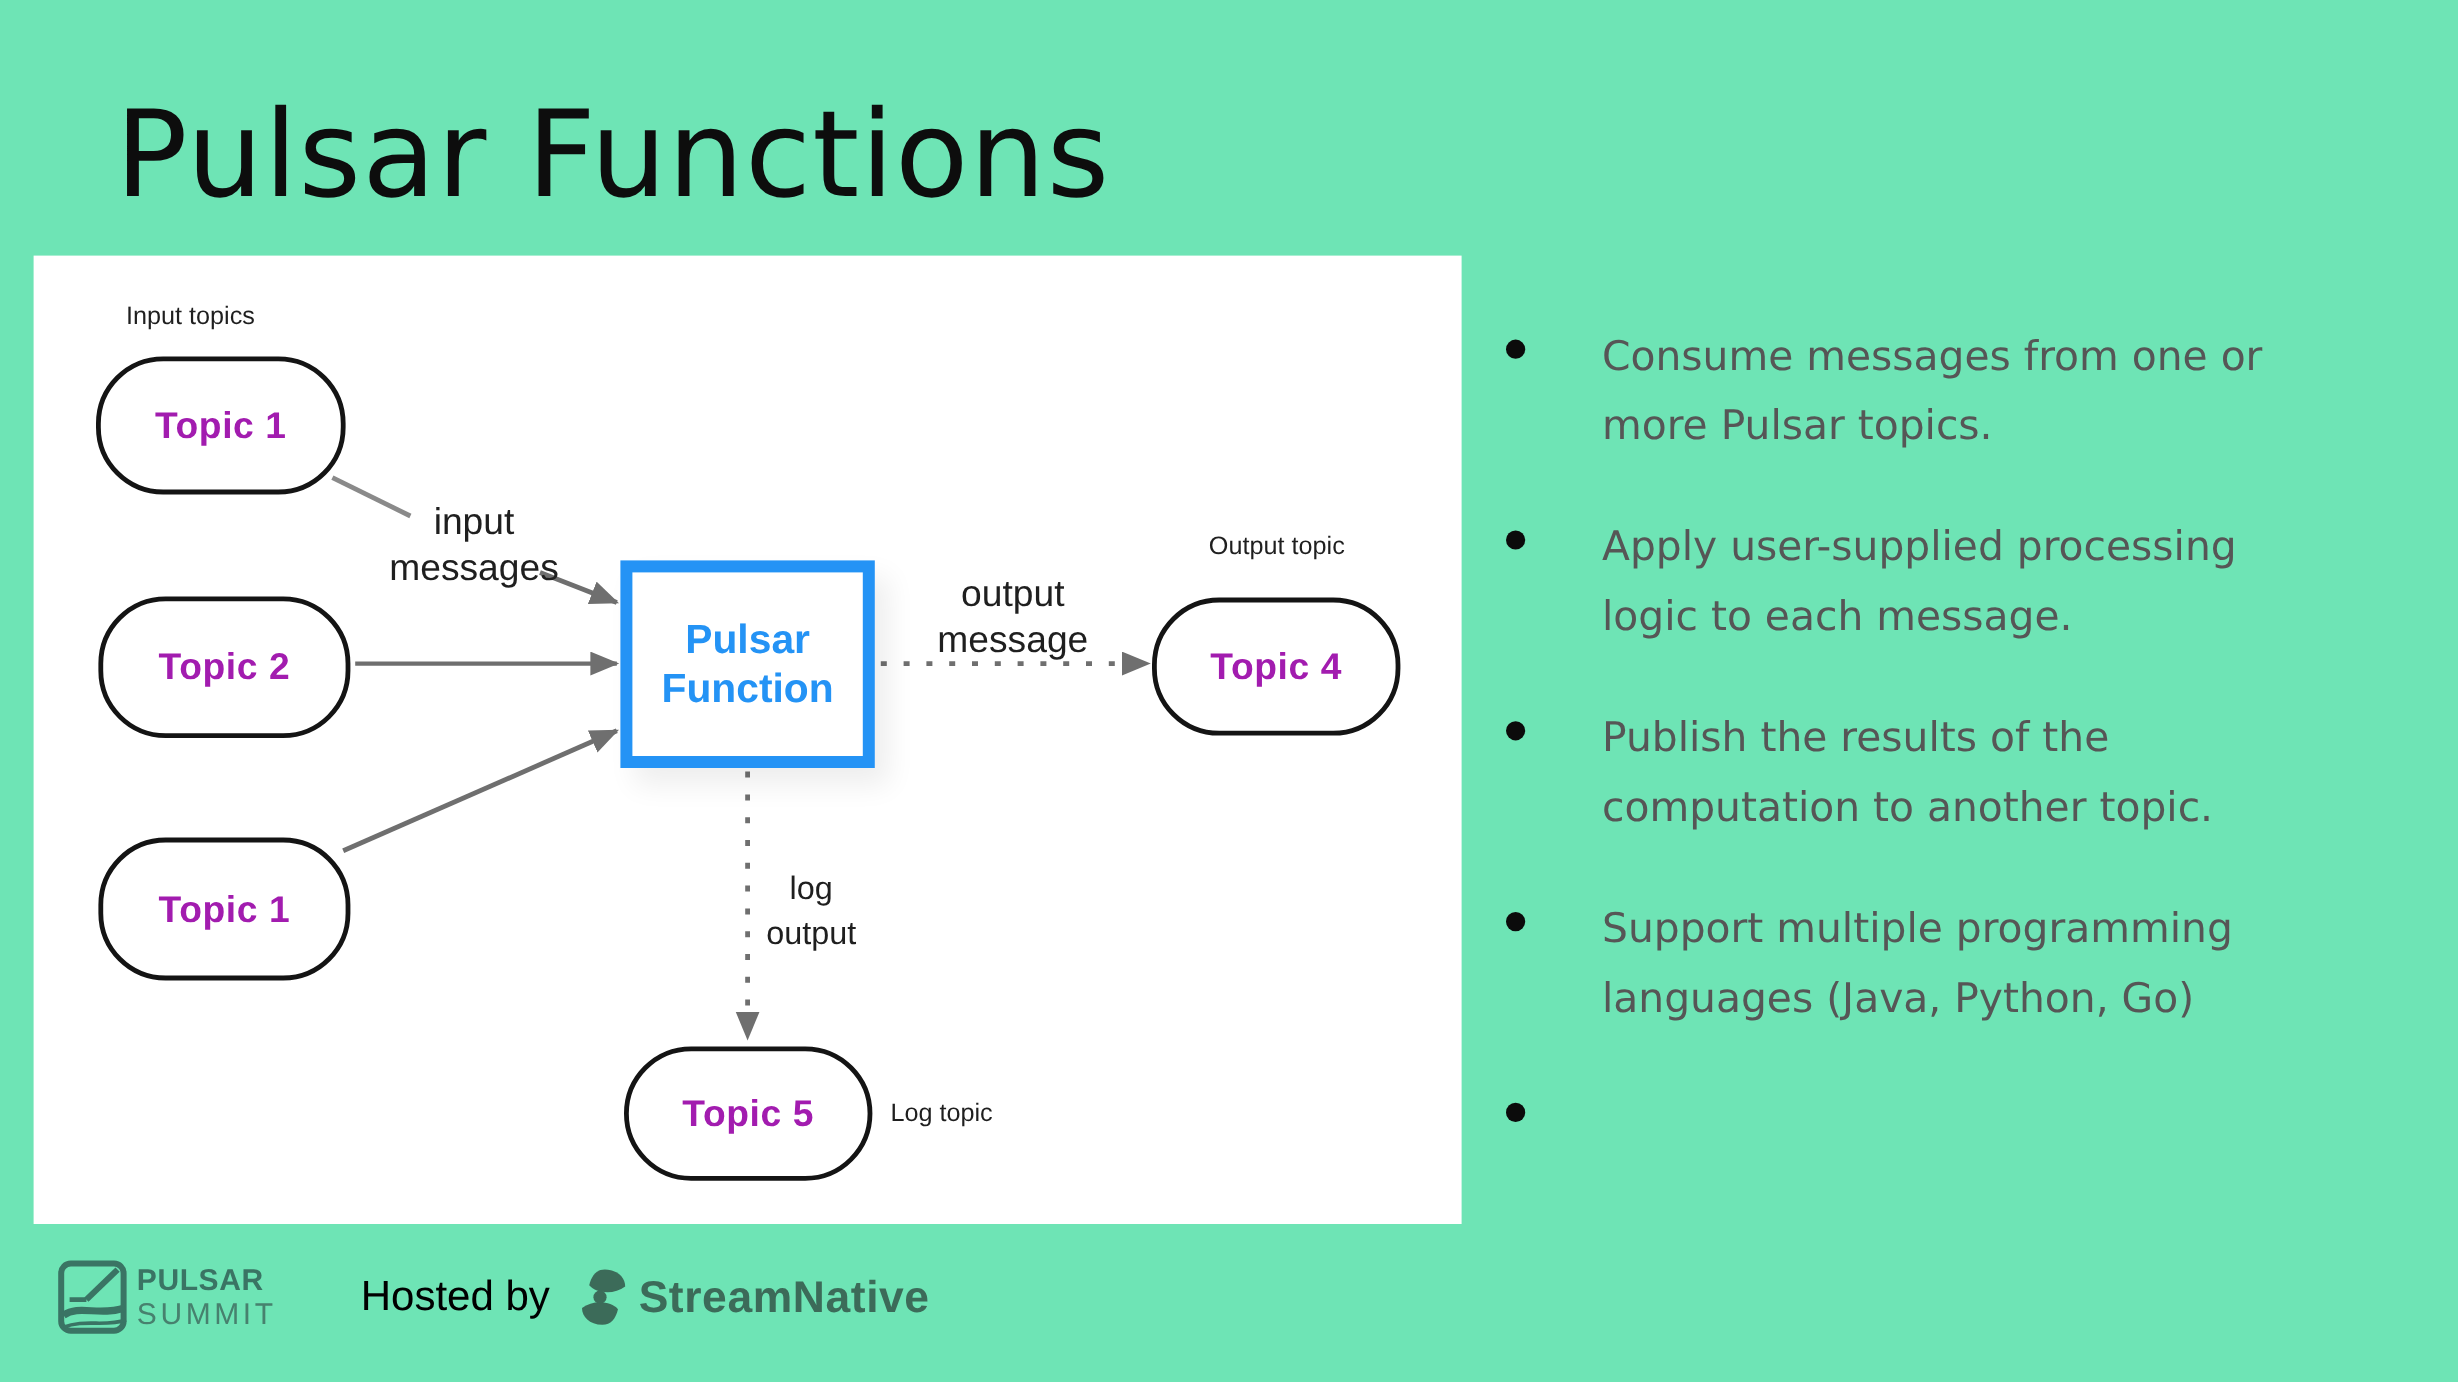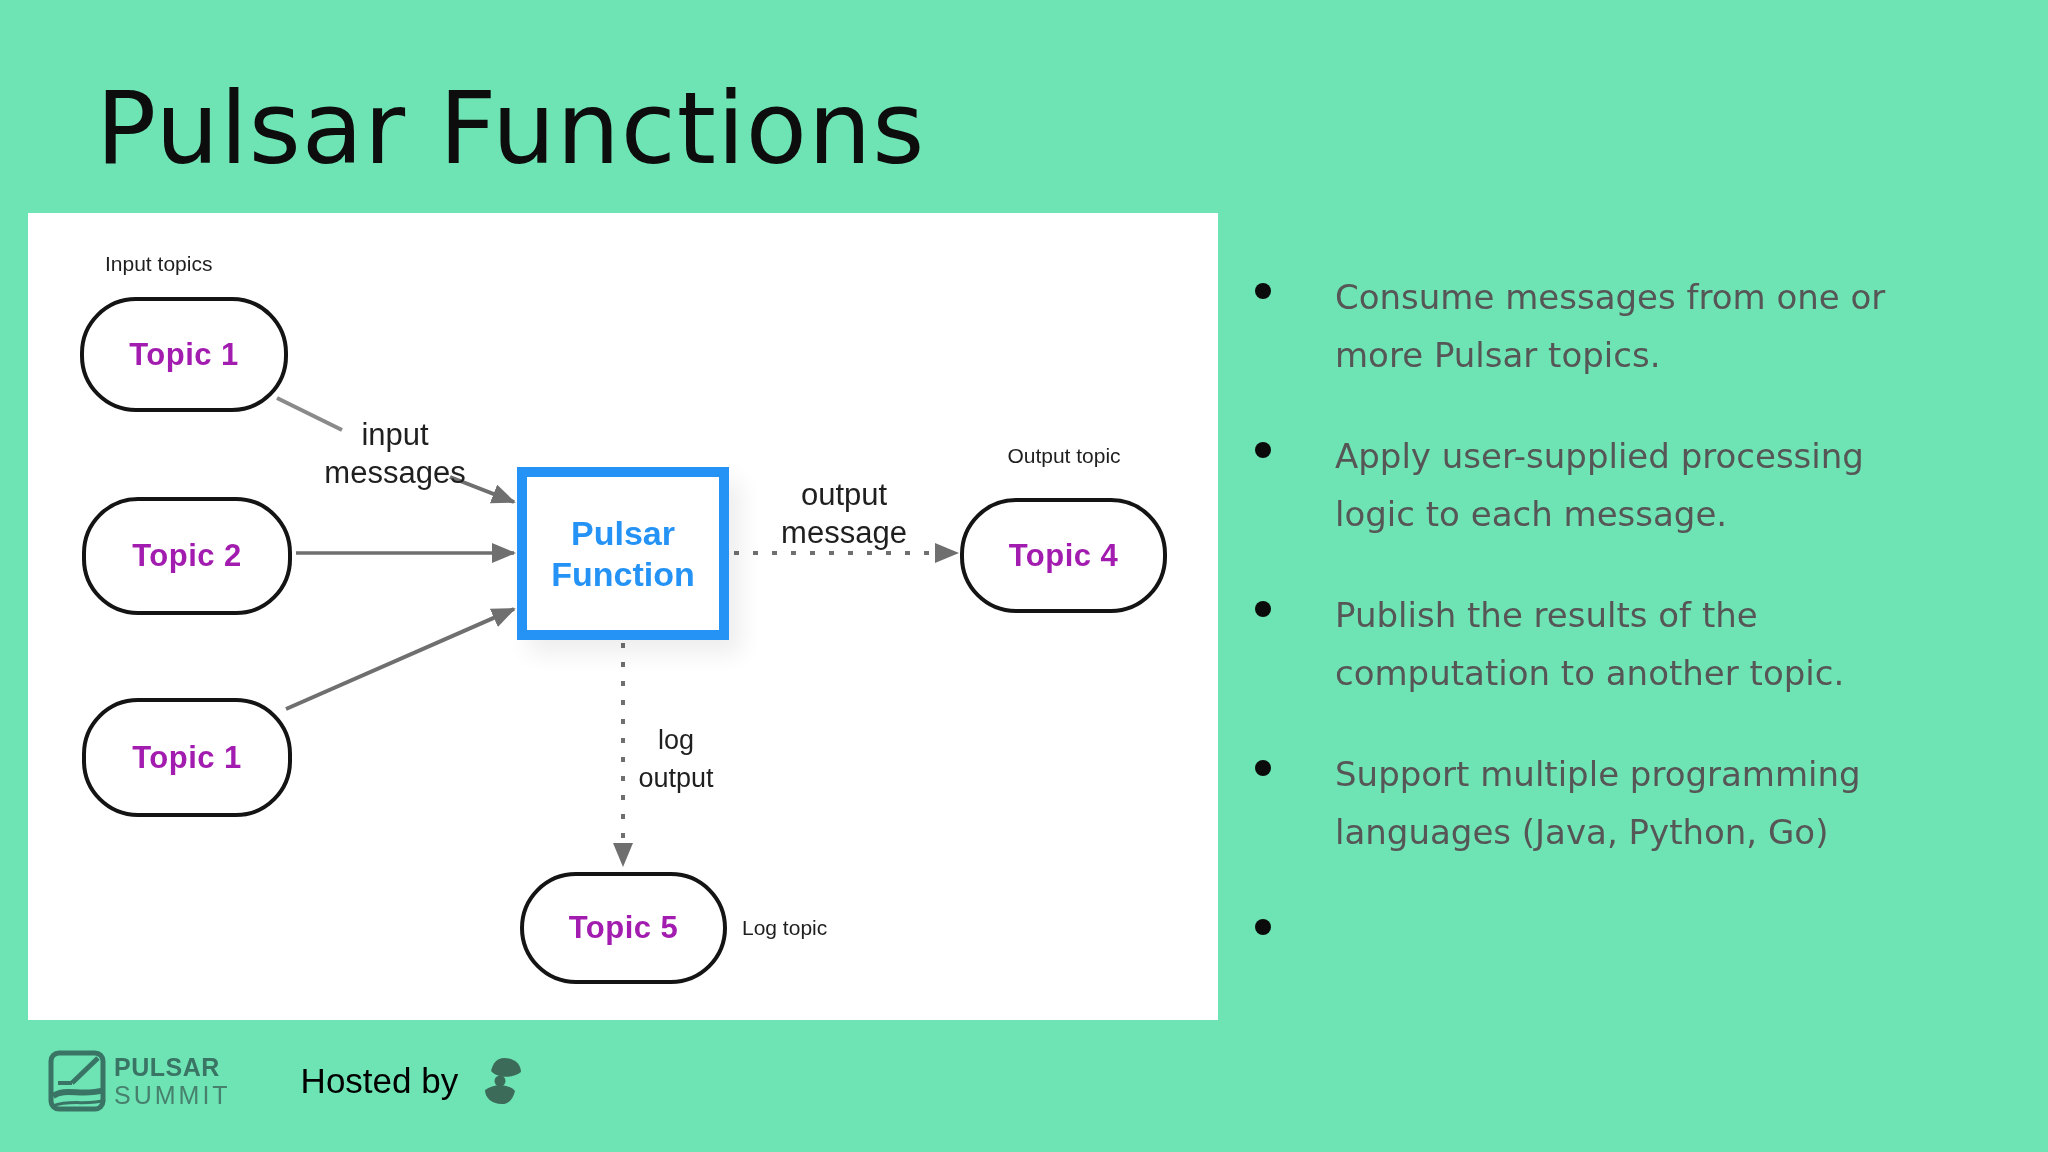--- a/index.html
+++ b/index.html
@@ -157,16 +157,17 @@
         <span class="ps-line2">SUMMIT</span>
       </div>
     </div>
     <span class="hosted-by">Hosted by</span>
     <div class="sn-group">
       <svg width="38" height="48" viewBox="0 0 38 48">
         <path d="M20,1 C31,1 37,8 37,15 C28,22 13,21 7,14 C9,6 13,1 20,1 Z" fill="#3c6b59"></path>
         <path d="M18,47 C7,47 1,40 1,33 C10,26 25,27 31,34 C29,42 25,47 18,47 Z" fill="#3c6b59"></path>
         <circle cx="16" cy="24" r="5.5" fill="#3c6b59"></circle>
       </svg>
+      <span class="sn-text">StreamNative</span>
     </div>
   </div>
 
 </div>
 
 </body></html>

